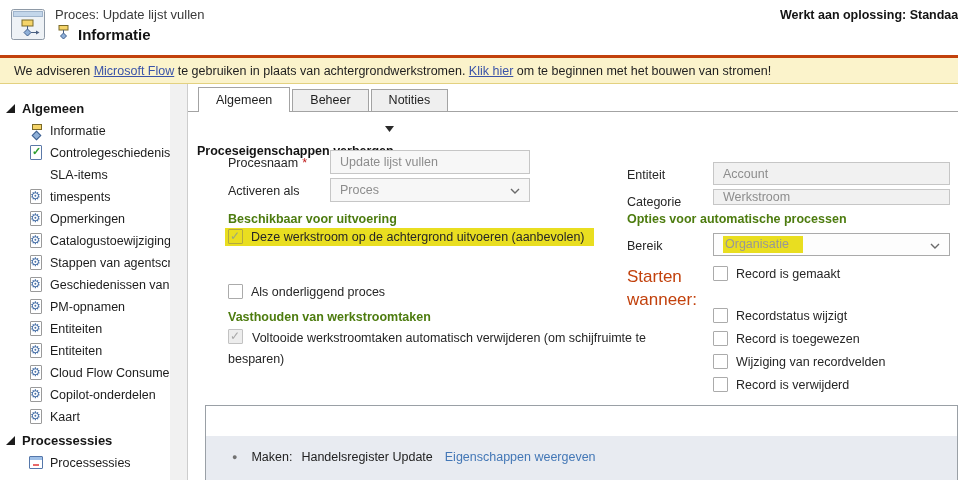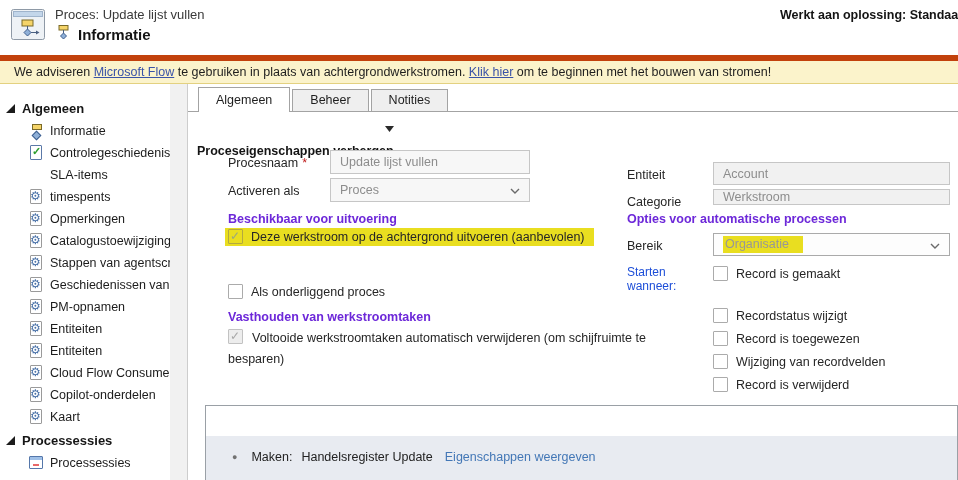--- a/index.html
+++ b/index.html
@@ -11,21 +11,21 @@
 
   
   .hdr-process { left:55px; top:7px; font-size:13px; color:#3a3a3a; white-space:nowrap; }
   .hdr-titlerow { left:55px; top:24px; display:flex; align-items:center; gap:7px; }
   .hdr-title { font-size:15px; font-weight:bold; color:#141414; }
   .hdr-solution { left:780px; top:8px; font-size:12.5px; font-weight:bold; color:#141414; white-space:nowrap; }
 
   
   .notif {
     left:0; top:55px; width:958px; height:29px; box-sizing:border-box;
-    background:#fbf3cb; border-top:6px solid #c2410c; border-bottom:1px solid #e3d180;
+    background:#fbf3cb; border-top:3px solid #c2410c; border-bottom:1px solid #e3d180;
     display:flex; align-items:center; padding-left:14px; font-size:12.5px; color:#1e1e1e;
     white-space:pre;
   }
   .notif a, .link { color:#3a53a8; text-decoration:underline; cursor:pointer; }
 
   
   .sidebar { left:0; top:84px; width:170px; height:396px; padding-top:12px; box-sizing:border-box; background:#fff; }
   .gutter { left:170px; top:84px; width:17px; height:396px; background:#f1f1f1; }
   .side-sec { display:flex; align-items:center; gap:7px; padding-left:6px; height:24px; font-weight:bold; font-size:13px; color:#161616; cursor:pointer; }
   .side-item { display:flex; align-items:center; gap:6px; padding-left:28px; height:22px; font-size:12.5px; color:#1c1c1c; cursor:pointer; white-space:nowrap; }
@@ -54,33 +54,33 @@
   .req { color:#c02020; margin-left:4px; }
 
   .field { position:absolute; box-sizing:border-box; border:1px solid #c6c6c6; background:#f7f7f7; color:#8d8d8d;
     font-size:12.5px; display:flex; align-items:center; padding:0 9px; white-space:nowrap; overflow:hidden; }
   .field.gray { background:#f1f1f1; }
   .select { justify-content:space-between; }
   .select .chev { flex:none; margin-left:6px; }
   .select.lit { background:#fdfdfd; border-color:#aaaaaa; }
   .hl-text { background:#e9de20; color:#979797; padding:1px 14px 2px 2px; }
 
-  .sec-title { position:absolute; font-size:12.5px; font-weight:bold; color:#6d28d9; white-space:nowrap; }
+  .sec-title { position:absolute; font-size:12.5px; font-weight:bold; color:#4d7c0f; white-space:nowrap; }
 
   .cbrow { position:absolute; display:flex; align-items:center; gap:8px; font-size:12.5px; color:#262626; height:19px; white-space:nowrap; }
   .cbrow.hl { background:#e9de20; padding:1px 9px 2px 3px; height:auto; }
   .cb { width:13px; height:13px; border:1px solid #ababab; background:#fff; position:relative; flex:none; border-radius:1px; box-sizing:content-box; cursor:pointer; }
   .hl .cb { background:transparent; border-color:#b3a93f; }
   .cb.checked::after { content:"\2713"; position:absolute; left:1px; top:-1px; font-size:12px; line-height:14px; color:#9aa87e; }
   .cb.dim { background:#ededed; border-color:#c2c2c2; }
   .cb.dim::after { color:#a8a8a8; }
   .wrapblock { position:absolute; font-size:12.5px; line-height:21px; color:#262626; }
   .cb.inline { display:inline-block; vertical-align:-2px; margin-right:9px; }
 
-  .starten-lbl { position:absolute; font-size:12px; color:#1d4ed8; width:64px; line-height:14px; }
+  .starten-lbl { position:absolute; font-size:17px; color:#c2410c; width:64px; line-height:23px; }
 
   
   .steps-box { position:absolute; left:17px; top:321px; width:753px; height:110px; box-sizing:border-box; border:1px solid #9aa0a6; background:#fff; }
   .steps-row { margin-top:30px; height:79px; background:#e8ebf1; display:flex; align-items:flex-start; padding:14px 0 0 26px; box-sizing:border-box; font-size:12.5px; color:#222; }
   .bullet { color:#727272; font-size:9px; line-height:15px; margin-right:14px; }
   .step-type { margin-right:9px; }
   .step-name { margin-right:12px; }
   .steps-row .plink { color:#4377b6; text-decoration:none; cursor:pointer; }
 </style>
 </head>

